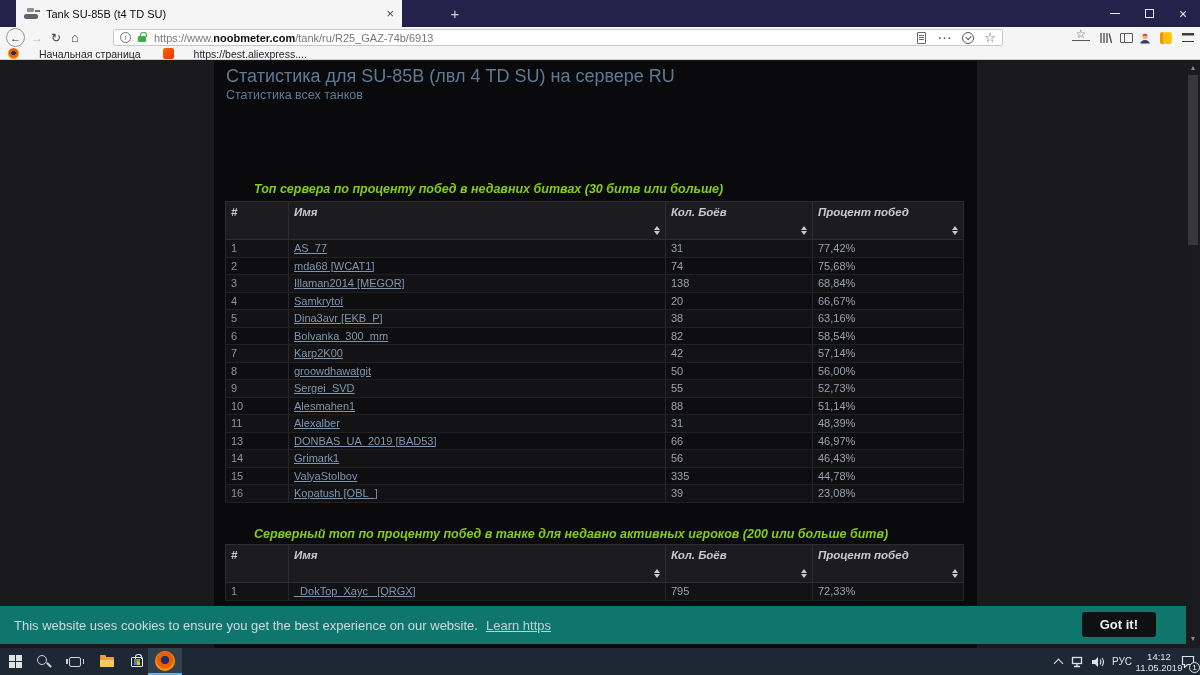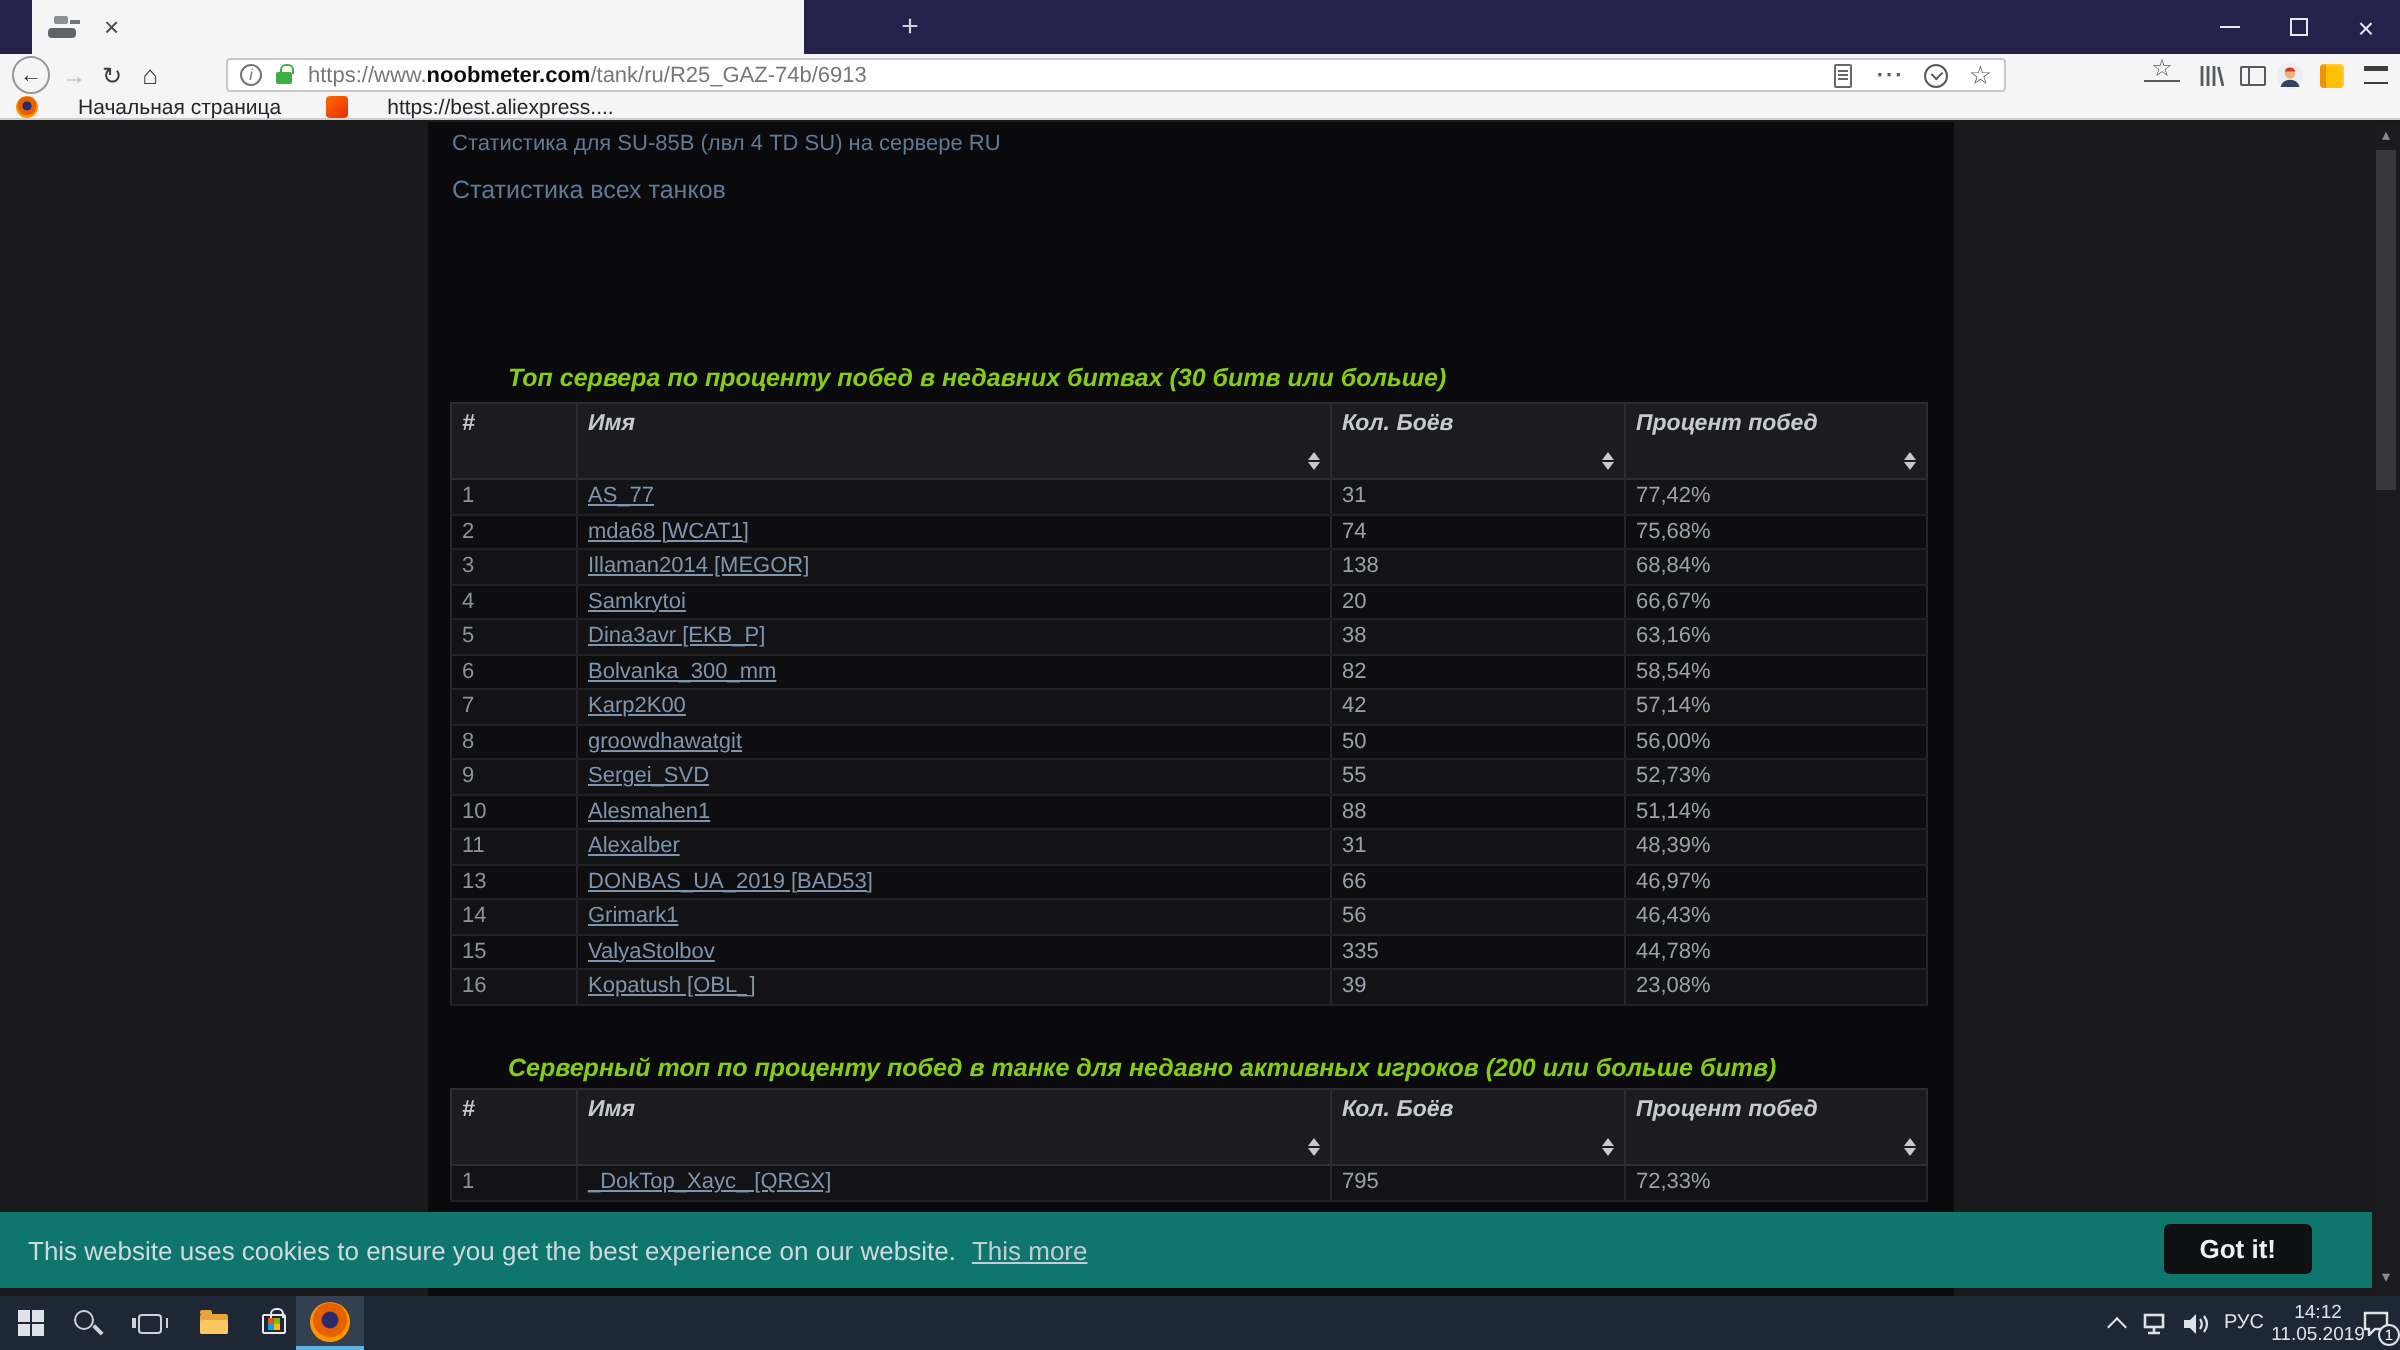--- a/index.html
+++ b/index.html
@@ -59,21 +59,21 @@
 
   
   .bookmarksbar { position:absolute; top:48px; left:0; width:1200px; height:12px; background:#f5f5f6; border-bottom:1px solid #cfcfd2; display:flex; align-items:center; padding-left:8px; gap:22px; }
   .bm-item { display:flex; align-items:center; gap:20px; font-size:10.5px; color:#26262a; }
   .ff-circle { width:11px; height:11px; border-radius:50%; background:radial-gradient(circle at 50% 45%, #2a2a6a 0 26%, #e66000 30% 55%, #ff9500 60% 80%, #ffcb00 100%); }
   .ali-icon { width:11px; height:11px; border-radius:2px; background:linear-gradient(135deg,#ff6a00,#e62e04); }
 
   
   .page { position:absolute; top:61px; left:0; width:1200px; height:587px; background:#1a1a1c; }
   .content-col { position:absolute; left:214px; top:0; width:763px; height:100%; background:#0a0a0c; }
-  .page-h1 { position:absolute; top:5px; left:12px; font-size:11px; color:#5e7a95; }
+  .page-h1 { position:absolute; top:5px; left:12px; font-size:18px; color:#5e7a95; }
   .page-h2 { position:absolute; top:27px; left:12px; font-size:12.5px; color:#5e7a95; }
   .sec-title { position:absolute; left:12px; font-size:12.5px; font-weight:bold; font-style:italic; color:#84cc16; white-space:nowrap;margin-left:28px; }
   .sec1-title { top:121px; }
   .sec2-title { top:466px; }
   .stats-table { position:absolute; left:11px; border-collapse:collapse; table-layout:fixed; width:738px; background:#0f0f12; }
   .table1 { top:140px; }
   .table2 { top:483px; }
   .stats-table th { height:38px; vertical-align:top; text-align:left; padding:4px 5px; font-size:11.5px; font-weight:bold; font-style:italic; color:#c6cad0; background:#1c1c20; border:1px solid #2c2c31; position:relative; }
   .stats-table td { padding:2px 5px; font-size:11px; line-height:12.5px; border-left:1px solid #26262b; border-right:1px solid #26262b; border-bottom:1px solid #202025; white-space:nowrap; overflow:hidden; }
   .stats-table tbody tr:nth-child(odd) { background:#131316; }
@@ -127,20 +127,21 @@
   .badge { position:absolute; right:0px; bottom:2px; width:11px; height:11px; border:1px solid #dfe3e8; border-radius:50%; background:#1e2835; font-size:7.5px; color:#fff; display:flex; align-items:center; justify-content:center; }
 </style>
 </head>
 <body>
 
 <div class="screen">
 
   <div class="tabbar">
     <div class="tab">
       <span class="tank-icon"></span>
+      <span class="tab-title">Tank SU-85B (t4 TD SU)</span>
       <span class="tab-close">×</span>
     </div>
     <div class="newtab-btn">+</div>
     <div class="win-controls">
       <div class="win-btn">
           <span class="min-glyph"></span>
         </div>
       <div class="win-btn">
           <span class="max-glyph"></span>
         </div>
@@ -348,21 +349,21 @@
               <td>_DokTop_Xayc_ [QRGX]</td>
               <td>795</td>
               <td>72,33%</td>
             </tr>
           </tbody>
       </table>
     </div>
 
     <div class="cookie">
       <span class="cookie-msg">This website uses cookies to ensure you get the best experience on our website.</span>
-      <span class="cookie-learn">This more</span>
+      <span class="cookie-learn">Learn https</span>
       <span class="gotit-btn">Got it!</span>
     </div>
 
     <div class="vscroll">
       <div class="vs-arrow vs-up">▴</div>
       <div class="vs-thumb"></div>
       <div class="vs-arrow vs-down">▾</div>
     </div>
   </div>
 

